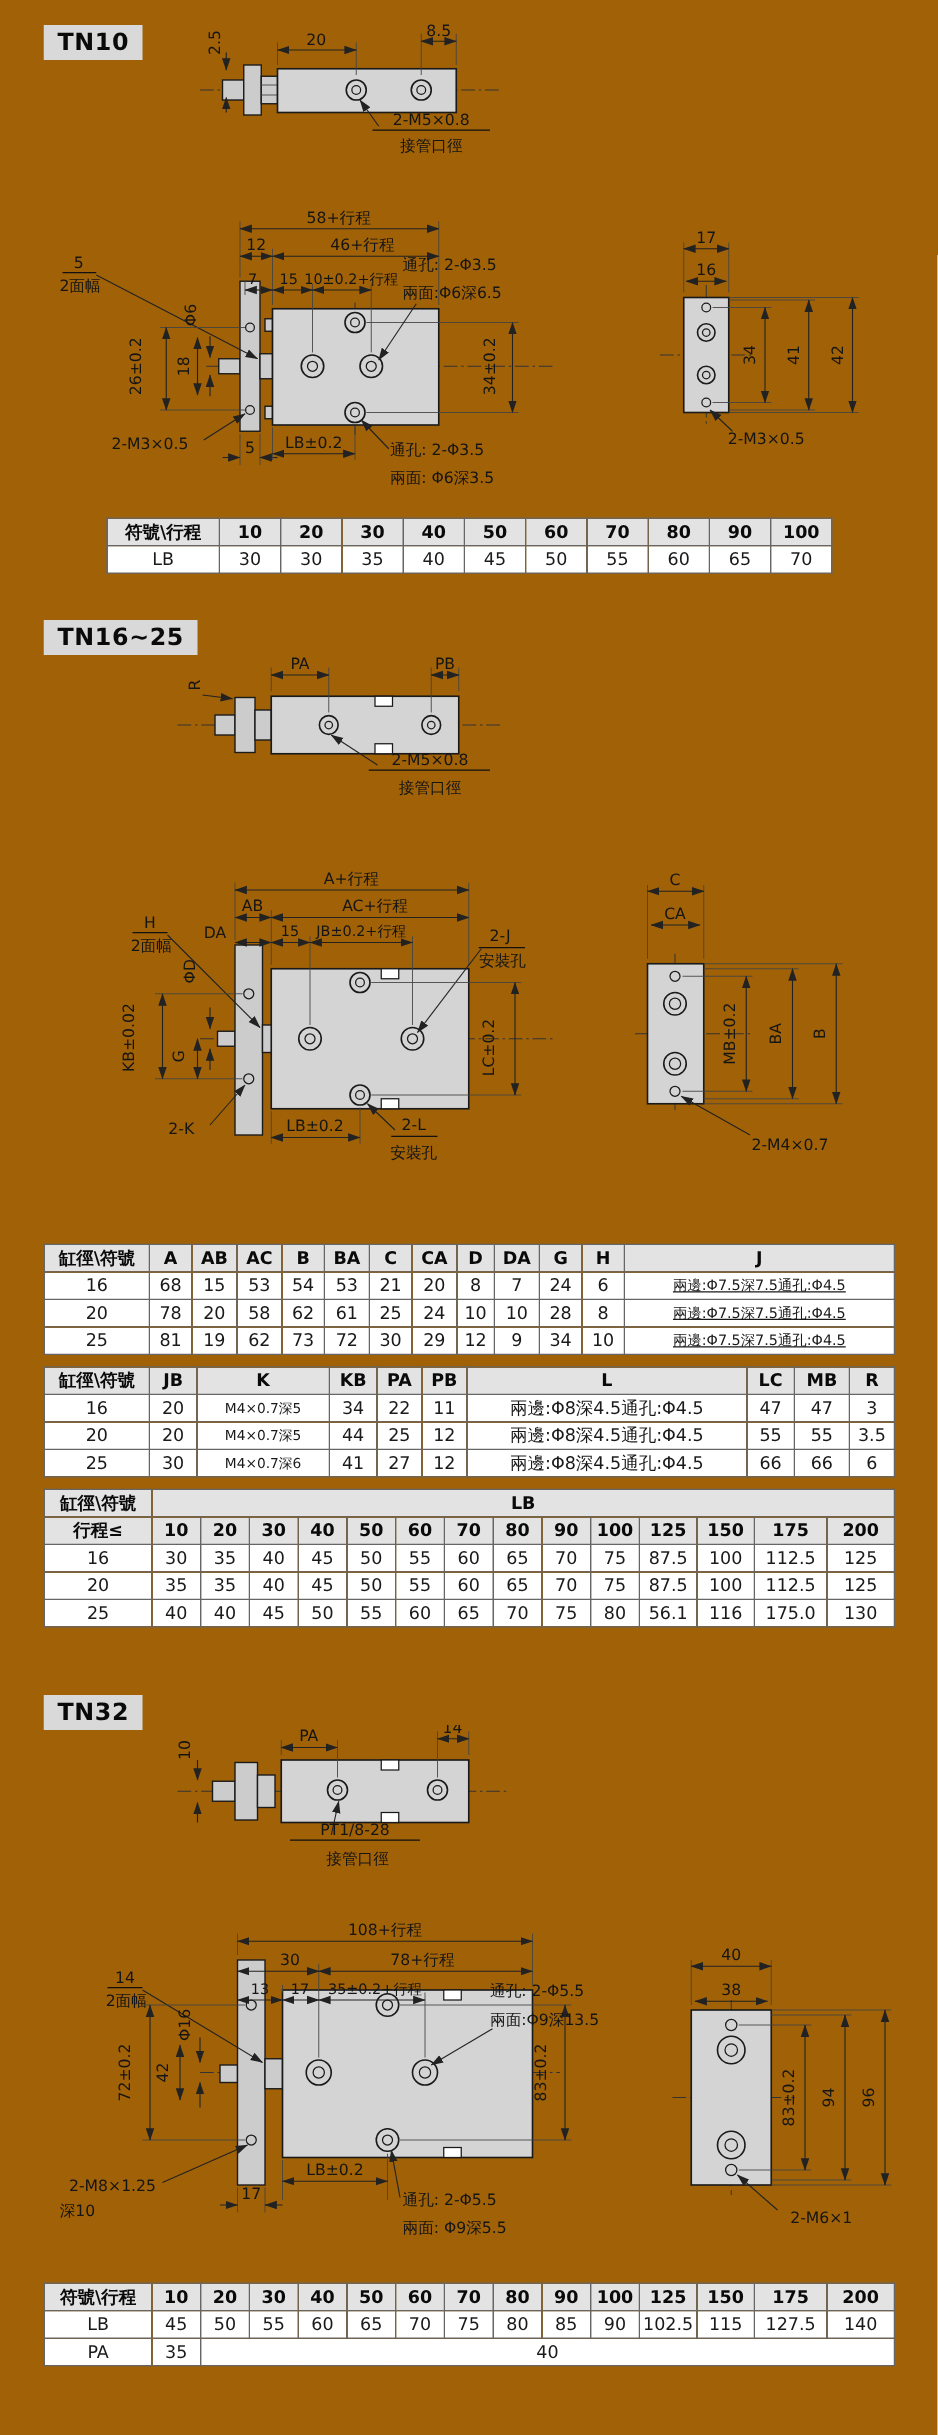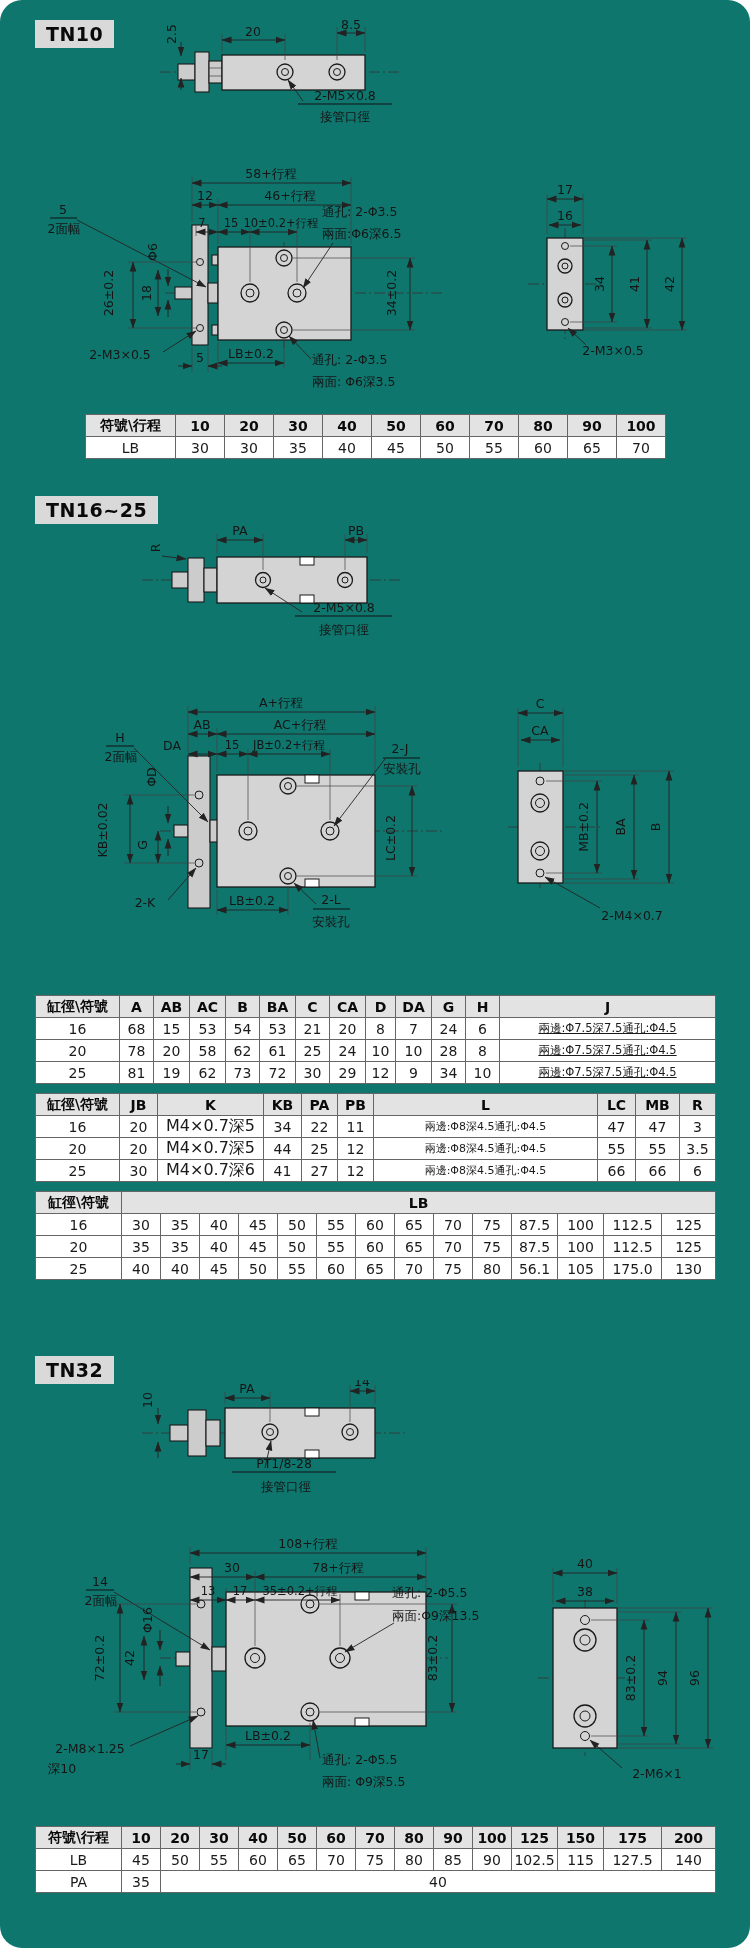--- a/index.html
+++ b/index.html
@@ -1,17 +1,17 @@
 <!DOCTYPE html>
 <html><head>
 <meta charset="utf-8">
 <style>
   html,body{margin:0;padding:0;background:#fff;}
-  #page{position:relative;width:750px;height:1948px;background:#0f766e;overflow:hidden;
-        font-family:"DejaVu Sans",sans-serif;color:#111;border-radius:22px;}
+  #page{position:relative;width:750px;height:1948px;background:#a16207;overflow:hidden;
+        font-family:"DejaVu Sans",sans-serif;color:#111;}
   .sec-label{position:absolute;background:#d9d9d9;color:#0a0a0a;font-weight:bold;
              font-size:19px;padding:3px 11px;letter-spacing:0.5px;}
   .dwg{position:absolute;}
   
   .bodyf{fill:#d4d4d4;stroke:#1a1a1a;stroke-width:1.3;}
   .part{fill:#cccccc;stroke:#1a1a1a;stroke-width:1.1;}
   .notch{fill:#ffffff;stroke:#1a1a1a;stroke-width:1;}
   .hole{fill:none;stroke:#1a1a1a;stroke-width:1.3;}
   .holei{fill:none;stroke:#1a1a1a;stroke-width:1;}
   .cl{stroke:#333;stroke-width:0.8;stroke-dasharray:11 3 2 3;fill:none;}
@@ -24,22 +24,22 @@
   text.dts{font:11.5px "DejaVu Sans",sans-serif;fill:#151515;text-anchor:middle;}
   text.dtl{font:12.5px "DejaVu Sans",sans-serif;fill:#151515;text-anchor:start;}
   
   table.spec{position:absolute;border-collapse:collapse;table-layout:fixed;
              font-family:"DejaVu Sans",sans-serif;}
   table.spec th,table.spec td{border:1px solid #666;text-align:center;vertical-align:middle;
              height:21px;padding:0 1px;font-size:14px;overflow:hidden;white-space:nowrap;}
   table.spec th{background:#e3e3e3;font-weight:bold;color:#0a0a0a;}
   table.spec td{background:#ffffff;font-weight:normal;color:#1a1a1a;}
   #t16-1 td:nth-child(13){font-size:11.5px;text-decoration:underline;}
-  #t16-2 td:nth-child(7){font-size:11px;margin-top:28px;}
-  #t16-2 td:nth-child(3){font-size:16px;}
+  #t16-2 td:nth-child(7){font-size:14px;margin-top:28px;}
+  #t16-2 td:nth-child(3){font-size:11px;}
 </style>
 </head>
 <body>
 
 <div id="page">
 
   <svg width="0" height="0" style="position:absolute" aria-hidden="true">
     <defs>
       <marker id="arr" viewBox="0 0 10 8" refX="9.5" refY="4" markerWidth="10" markerHeight="8" markerUnits="userSpaceOnUse" orient="auto-start-reverse">
         <path d="M0,0.6 L10,4 L0,7.4 z" fill="#222"></path>
@@ -529,20 +529,37 @@
         <col style="width:46px">
         <col style="width:46px">
         <col style="width:58px">
         <col style="width:54px">
       </colgroup>
   <thead>
         <tr>
           <th>缸徑\符號</th>
           <th colspan="14">LB</th>
         </tr>
+        <tr>
+          <th>行程≤</th>
+          <th>10</th>
+          <th>20</th>
+          <th>30</th>
+          <th>40</th>
+          <th>50</th>
+          <th>60</th>
+          <th>70</th>
+          <th>80</th>
+          <th>90</th>
+          <th>100</th>
+          <th>125</th>
+          <th>150</th>
+          <th>175</th>
+          <th>200</th>
+        </tr>
       </thead>
       <tbody>
         <tr>
           <td>16</td>
           <td>30</td>
           <td>35</td>
           <td>40</td>
           <td>45</td>
           <td>50</td>
           <td>55</td>
@@ -578,21 +595,21 @@
           <td>40</td>
           <td>45</td>
           <td>50</td>
           <td>55</td>
           <td>60</td>
           <td>65</td>
           <td>70</td>
           <td>75</td>
           <td>80</td>
           <td>56.1</td>
-          <td>105</td>
+          <td>116</td>
           <td>175.0</td>
           <td>130</td>
         </tr>
       </tbody>
     </table>
 
   <div class="sec-label" style="left:35px;top:1356px;">TN32</div>
 
   <svg class="dwg" style="left:125px;top:1380px;" width="300" height="130" viewBox="125 1380 300 130">
     <g>

